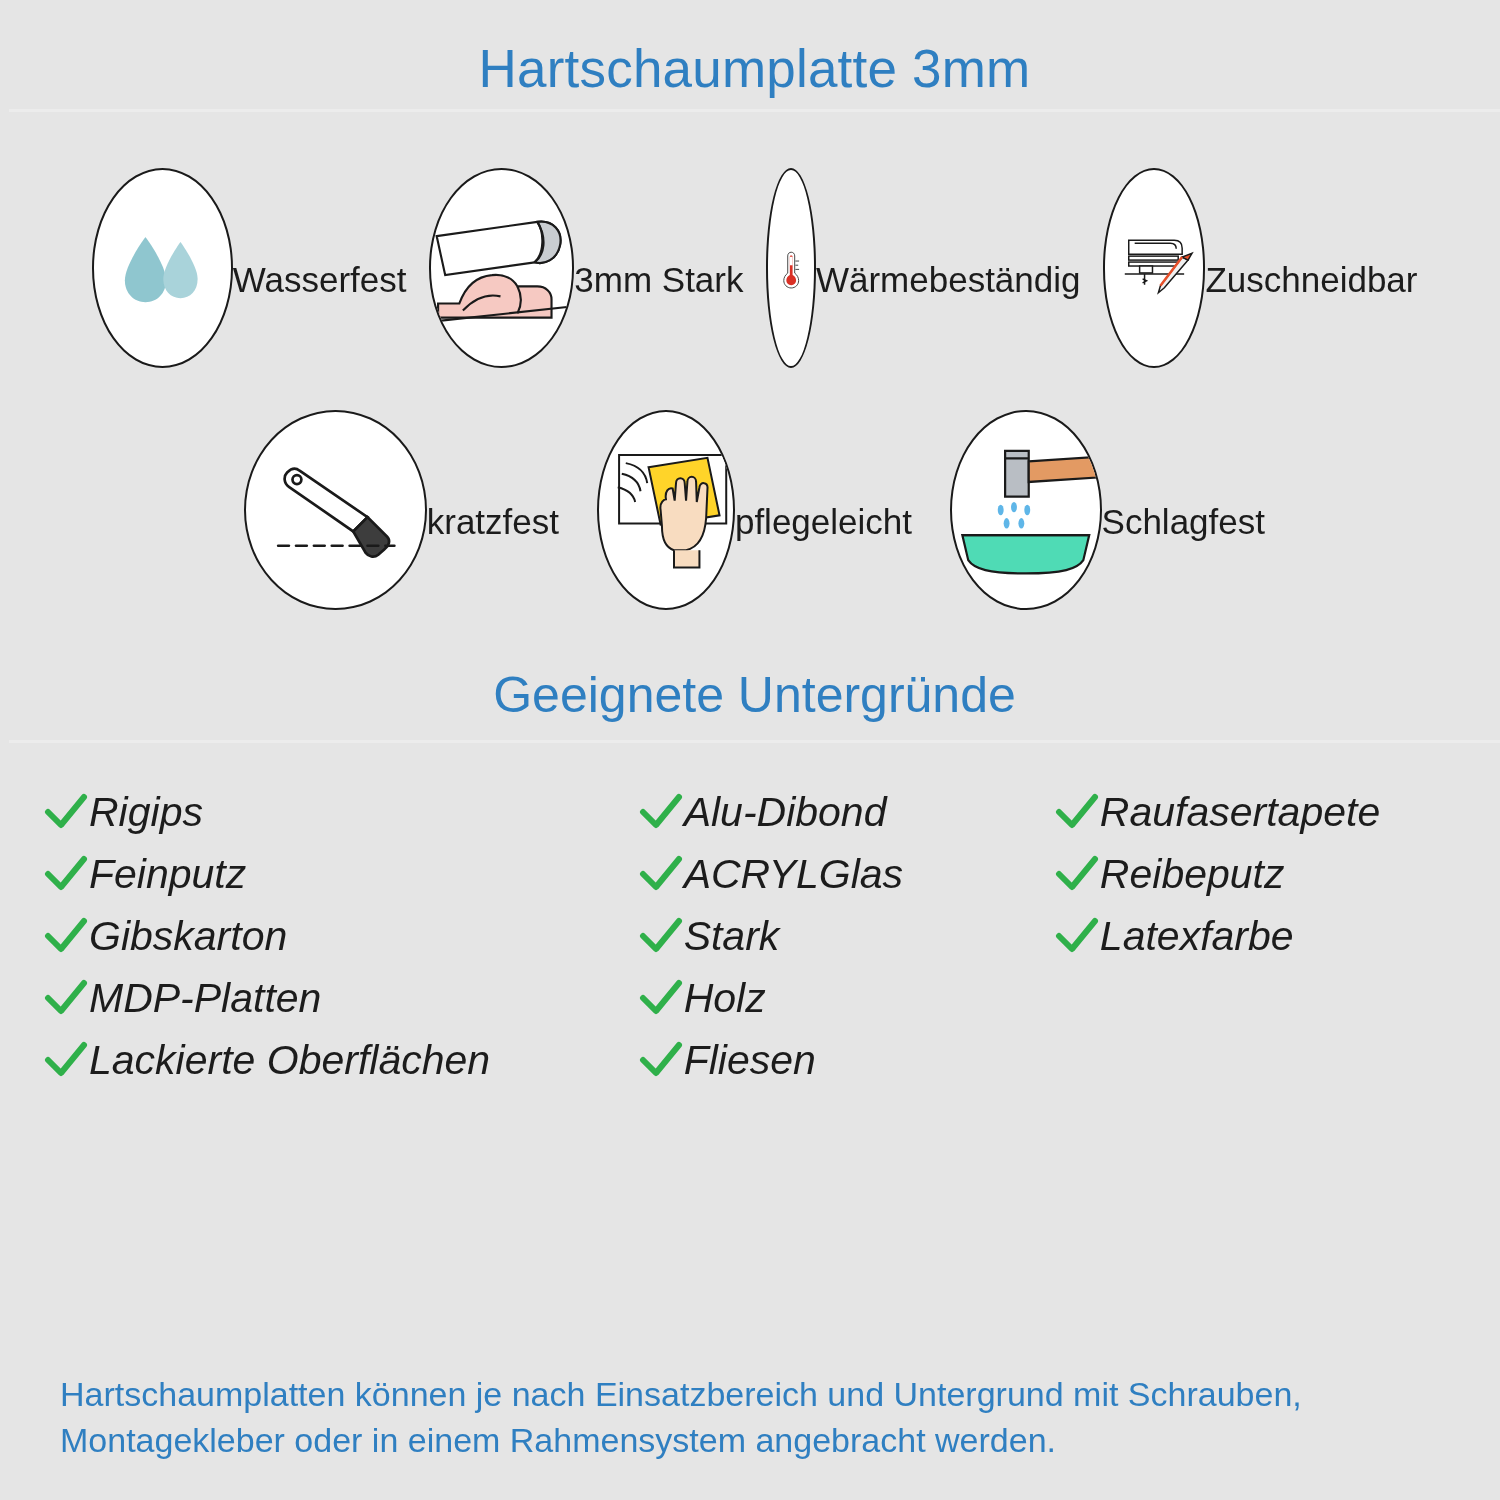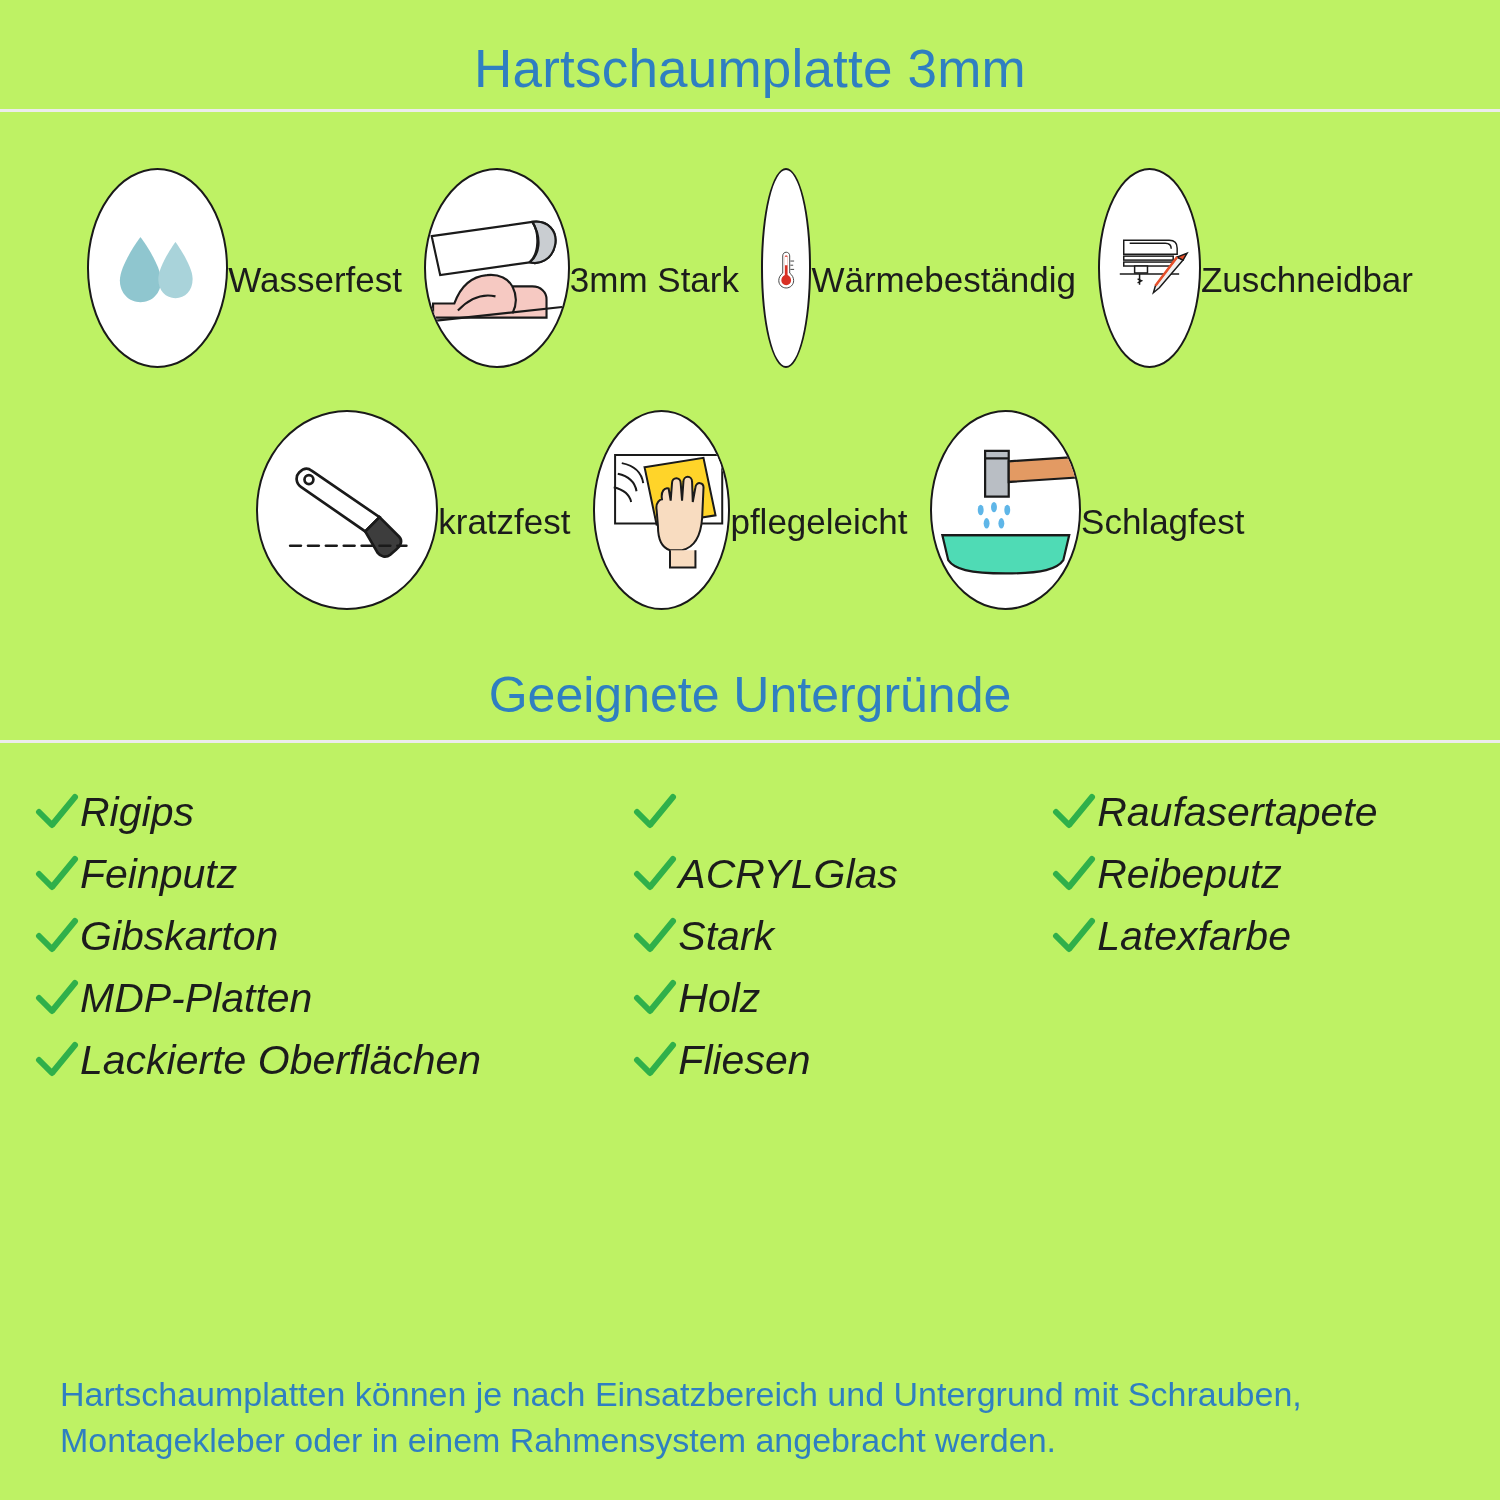--- a/index.html
+++ b/index.html
@@ -6,21 +6,22 @@
   html, body {
     margin: 0; padding: 0;
     width: 1500px; height: 1500px;
     background: #ffffff;
     font-family: "Liberation Sans", sans-serif;
   }
   .page {
     width: 1500px; height: 1500px;
     position: relative;
     overflow: hidden;
-    background: #bef264;
+    background: #e5e5e5;
+    padding-left: 9px;
   }
 
   
   .title-block { text-align: center; }
   .main-title {
     font-size: 53px;
     color: #2f7fc1;
     font-weight: 400;
     letter-spacing: 0.2px;
     padding-top: 38px;
@@ -33,21 +34,21 @@
     margin: 0;
   }
 
   
   .features-row {
     display: flex;
     justify-content: center;
     align-items: flex-start;
   }
   .row-1 { margin-top: 56px; gap: 22px; }
-  .row-2 { margin-top: 42px; gap: 22px; align-items: flex-end; }
+  .row-2 { margin-top: 42px; gap: 38px; align-items: flex-end; }
 
   .feature {
     width: 315px;
     display: flex;
     flex-direction: row;
     align-items: center;
   }
   .feature-circle {
     width: 200px; height: 200px;
     border-radius: 50%;
@@ -309,20 +310,21 @@
       </div>
     </div>
 
     <div class="check-col col-2">
       <div class="check-item">
         <span class="check-mark">
           <svg width="44" height="40" viewBox="0 0 44 40">
               <path d="M4 20 L17 33 L40 5" fill="none" stroke="#2fb04a" stroke-width="6" stroke-linecap="round" stroke-linejoin="round"></path>
             </svg>
         </span>
+        <span class="check-text">Alu-Dibond</span>
       </div>
       <div class="check-item">
         <span class="check-mark">
           <svg width="44" height="40" viewBox="0 0 44 40">
               <path d="M4 20 L17 33 L40 5" fill="none" stroke="#2fb04a" stroke-width="6" stroke-linecap="round" stroke-linejoin="round"></path>
             </svg>
         </span>
         <span class="check-text">ACRYLGlas</span>
       </div>
       <div class="check-item">

